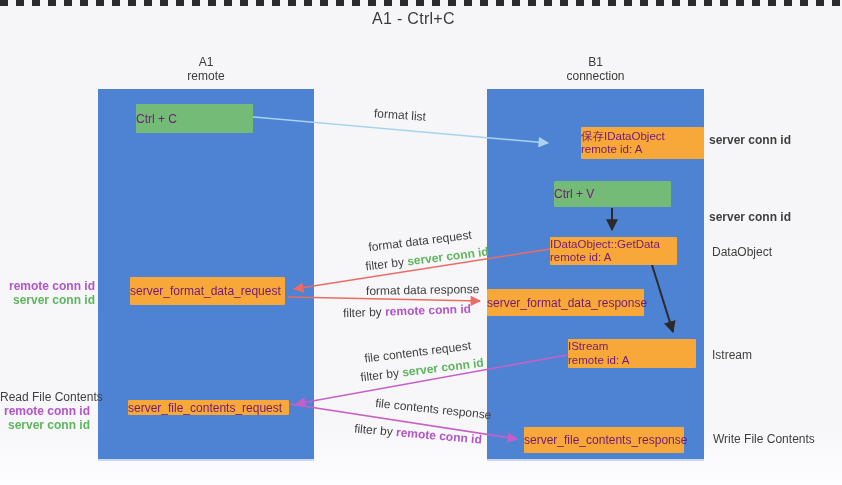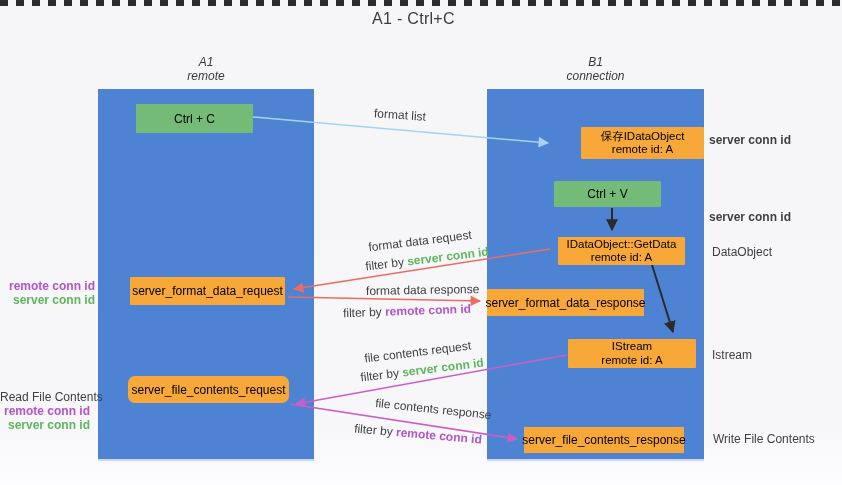--- a/index.html
+++ b/index.html
@@ -15,25 +15,25 @@
   }
   .abs{position:absolute;}
   .title{
     font-size:16px;color:#3b3b3b;line-height:21px;letter-spacing:0.3px;
   }
   .lifeline{
     background:#4e83d4;
     border-bottom:2px solid #c9d8f0;
   }
   .col-header{
-    font-size:12px;color:#3b3b3b;text-align:center;line-height:14px;font-style:italic;
+    font-size:12px;color:#3b3b3b;text-align:center;line-height:14px;
   }
   .node{
-    display:flex;flex-direction:column;align-items:center;justify-content:center;
-    color:#000000;font-size:12px;text-align:center;border-radius:1px;
+    display:flex;flex-direction:column;align-items:flex-start;justify-content:center;
+    color:#701a75;font-size:12px;text-align:center;border-radius:1px;
   }
   .node.green{background:#74bb78;}
   .node.orange{background:#f8a839;}
   .node.two{font-size:11.5px;line-height:13.5px;}
   .dotted-line{
     left:0;top:169;width:842px;height:6px;
     background:repeating-linear-gradient(90deg,#2b2b2b 0 8px,transparent 8px 16px);
   }
   .edge-label{
     font-size:12px;color:#3f3f3f;white-space:nowrap;transform-origin:center;
@@ -98,43 +98,43 @@
 
   <div class="abs node green" style="left:136px;top:104px;width:117px;height:29px;">
     <span>Ctrl + C</span>
   </div>
 
   <div class="abs node orange two" style="left:581px;top:127px;width:123px;height:32px;">
     <span>保存IDataObject</span>
     <span>remote id: A</span>
   </div>
 
-  <div class="abs node green" style="left:554px;top:181px;width:107px;height:26px;">
+  <div class="abs node green" style="left:554px;top:181px;width:117px;height:26px;">
     <span>Ctrl + V</span>
   </div>
 
-  <div class="abs node orange two" style="left:550px;top:237px;width:127px;height:28px;margin-left:8px;">
+  <div class="abs node orange two" style="left:550px;top:237px;width:127px;height:28px;">
     <span>IDataObject::GetData</span>
     <span>remote id: A</span>
   </div>
 
   <div class="abs node orange" style="left:130px;top:277px;width:155px;height:28px;">
     <span>server_format_data_request</span>
   </div>
 
   <div class="abs node orange" style="left:487px;top:289px;width:157px;height:27px;">
     <span>server_format_data_response</span>
   </div>
 
   <div class="abs node orange two" style="left:568px;top:339px;width:128px;height:29px;">
     <span>IStream</span>
     <span>remote id: A</span>
   </div>
 
-  <div class="abs node orange" style="left:128px;top:376px;width:161px;height:27px;border-radius:7px;">
+  <div class="abs node orange" style="left:128px;top:400px;width:161px;height:15px;">
     <span>server_file_contents_request</span>
   </div>
 
   <div class="abs node orange" style="left:524px;top:427px;width:160px;height:26px;">
     <span>server_file_contents_response</span>
   </div>
 
   <div class="abs edge-label" style="left:374px;top:108px;transform:rotate(4deg);">format list</div>
 
   <div class="abs edge-label" style="left:368px;top:234px;transform:rotate(-7deg);">format data request</div>

